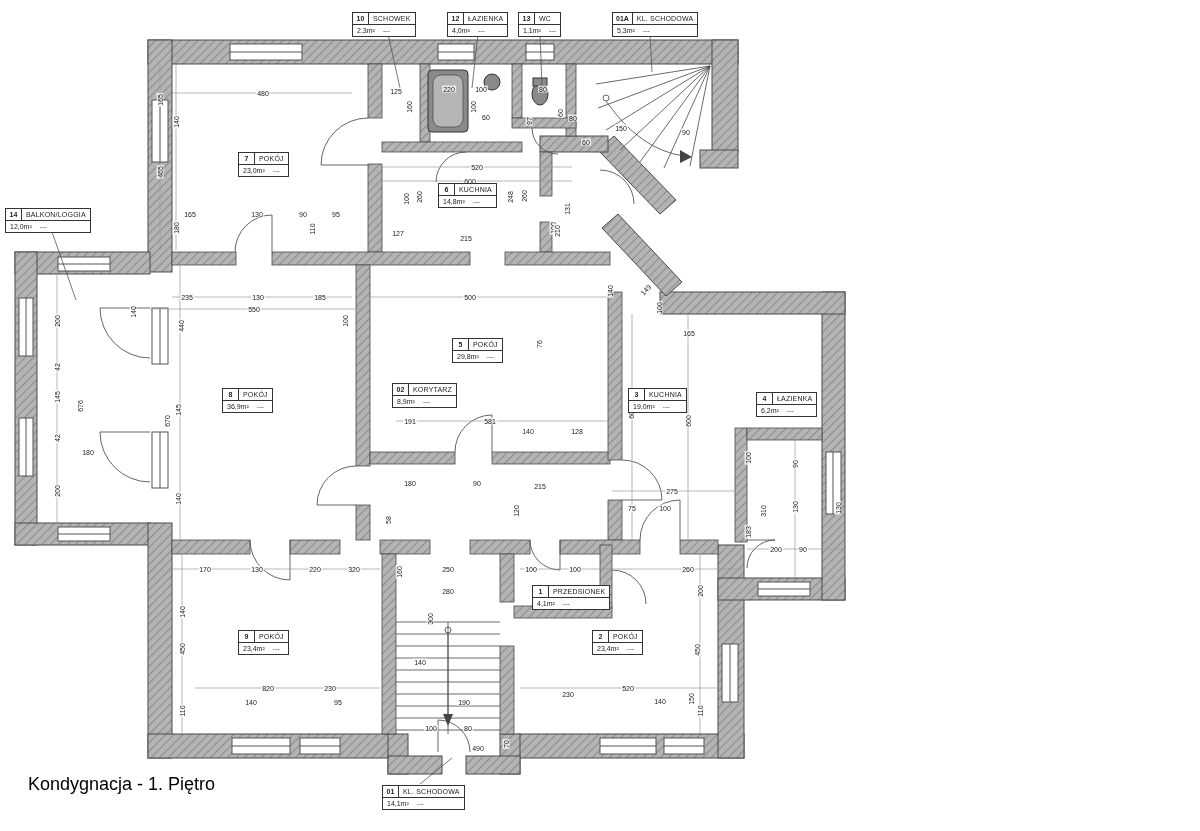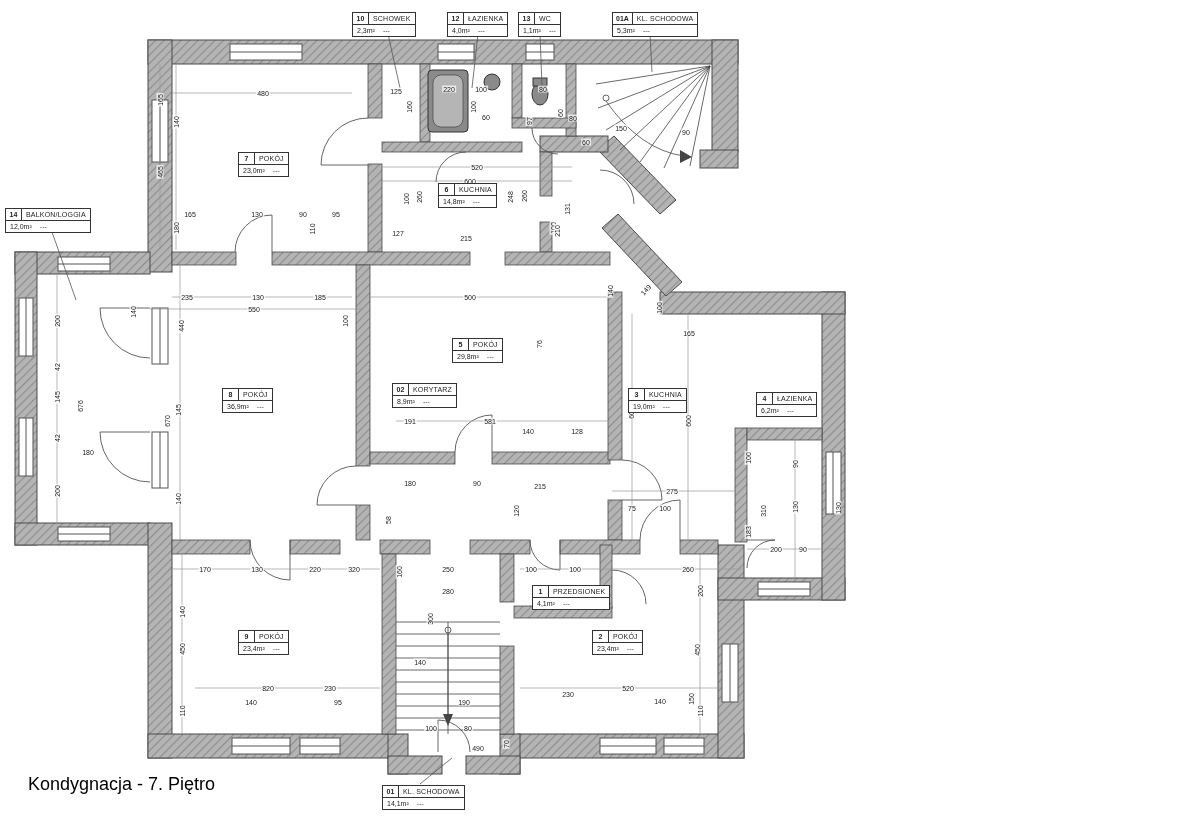--- a/index.html
+++ b/index.html
@@ -487,14 +487,14 @@
       <span class="dim" style="left: 430px; top: 619px; transform: translate(-50%, -50%) rotate(-90deg);">300</span>
       <span class="dim" style="left: 448px; top: 591px; transform: translate(-50%, -50%) rotate(0deg);">280</span>
       <span class="dim" style="left: 420px; top: 662px; transform: translate(-50%, -50%) rotate(0deg);">140</span>
       <span class="dim" style="left: 464px; top: 702px; transform: translate(-50%, -50%) rotate(0deg);">190</span>
       <span class="dim" style="left: 431px; top: 728px; transform: translate(-50%, -50%) rotate(0deg);">100</span>
       <span class="dim" style="left: 468px; top: 728px; transform: translate(-50%, -50%) rotate(0deg);">80</span>
       <span class="dim" style="left: 478px; top: 748px; transform: translate(-50%, -50%) rotate(0deg);">490</span>
       <span class="dim" style="left: 506px; top: 744px; transform: translate(-50%, -50%) rotate(-90deg);">70</span>
     </div>
 
-  <div class="title">Kondygnacja - 7. Piętro</div>
+  <div class="title">Kondygnacja - 1. Piętro</div>
 </div>
 
 </body></html>

